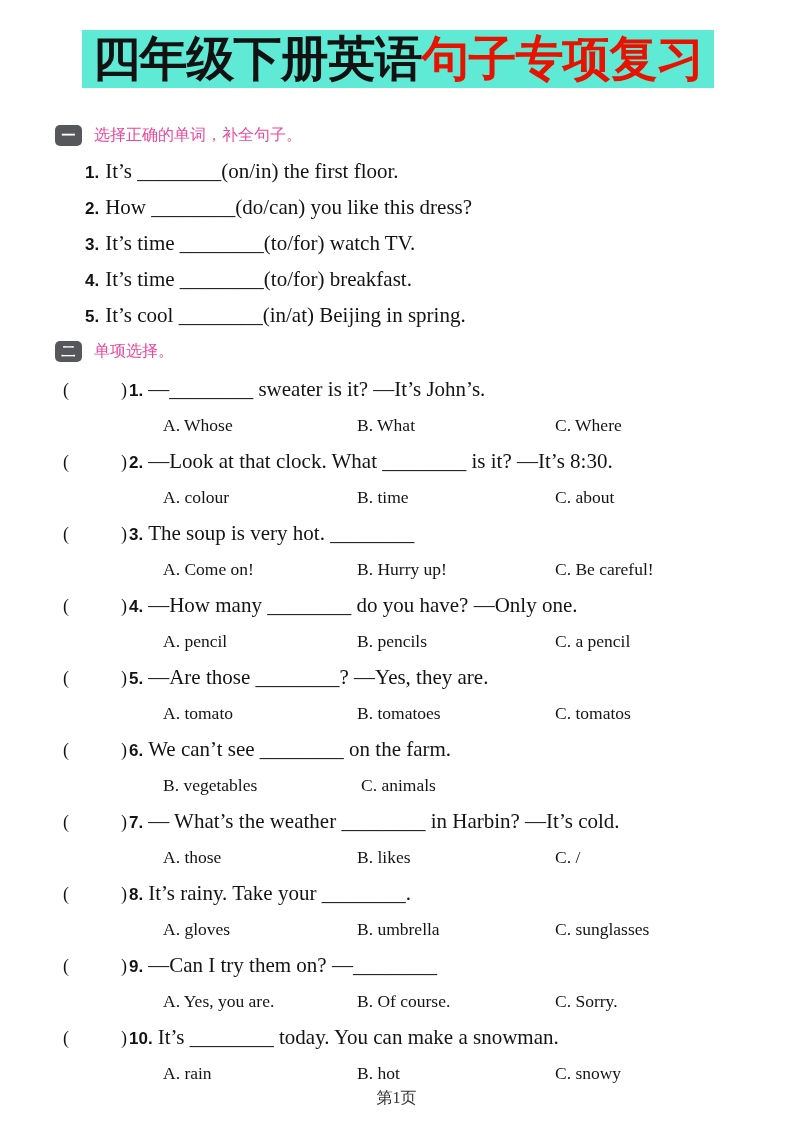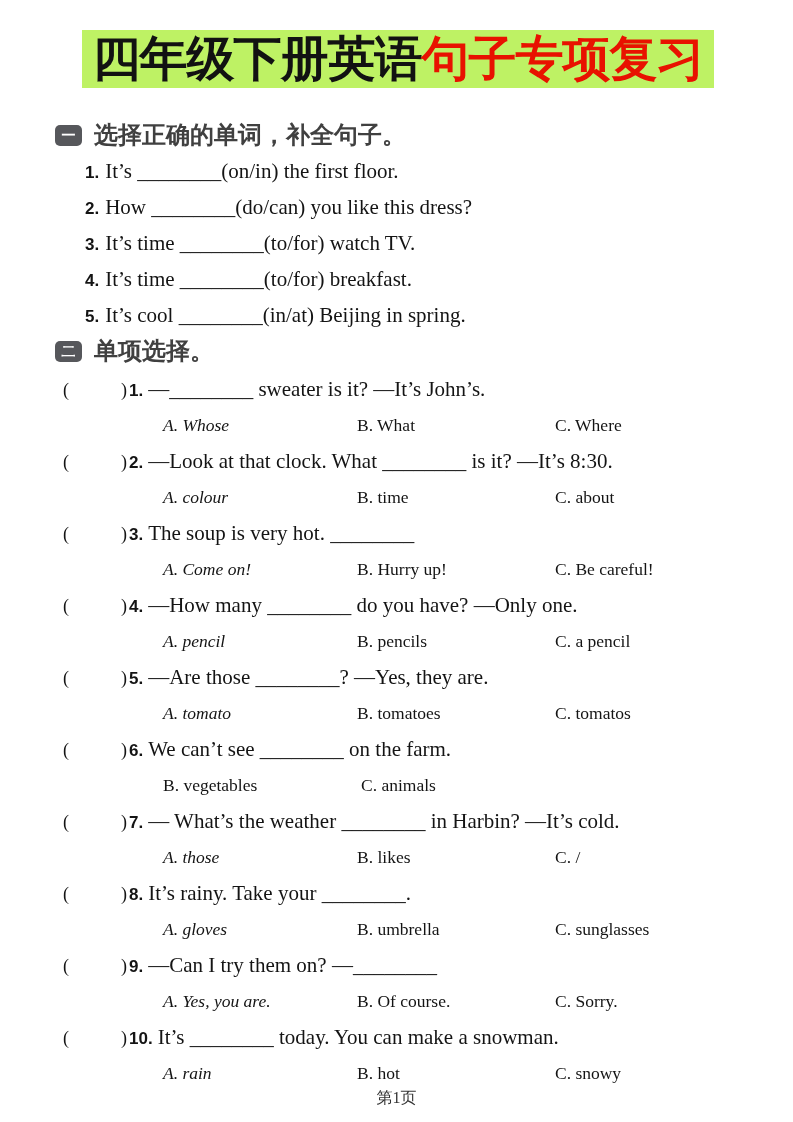--- a/index.html
+++ b/index.html
@@ -8,21 +8,21 @@
     position:relative;
     background:#ffffff;
     font-family:"Liberation Serif","DejaVu Serif",serif;
     color:#141414;
     overflow:hidden;
   }
   
   .title-banner {
     position:absolute; left:82px; top:30px;
     width:632px; height:58px;
-    background:#bef264;
+    background:#5eead4;
     display:flex; align-items:center; justify-content:center;
     white-space:nowrap;
     font-family:"Liberation Serif","DejaVu Serif",serif;
     font-weight:bold; font-size:48px; letter-spacing:-1px;
   }
   .title-black { color:#121212; }
   .title-red   { color:#e81200;text-align:center; }
 
   
   .content { position:absolute; left:0; top:117px; width:793px; }
@@ -33,21 +33,21 @@
   }
   .sec-icon {
     width:27px; height:21px; border-radius:5px;
     background:#56575b; color:#ffffff;
     font-family:"Liberation Sans","DejaVu Sans",sans-serif;
     font-weight:bold; font-size:14px; line-height:21px; text-align:center;
     margin-right:12px; flex:0 0 auto;
   }
   .sec-title {
     font-family:"Liberation Sans","DejaVu Sans",sans-serif;
-    font-weight:bold; font-size:24px; color:#404040;
+    font-weight:normal; font-size:16px; color:#ec4899;
   }
 
   .fill-item {
     height:36px; line-height:36px;
     padding-left:85px; white-space:nowrap;
     font-size:17.5px;
   }
   .qnum {
     font-family:"Liberation Sans","DejaVu Sans",sans-serif;
     font-weight:bold; font-size:17px; font-style:normal;
@@ -63,21 +63,21 @@
     font-size:17.5px;
   }
   .paren { font-size:18px; }
   .paren-gap { display:inline-block; width:52px; }
   .q-line .qnum { margin-left:2px; margin-right:5px; }
   .opt-line {
     height:36px; line-height:36px;
     padding-left:163px; display:flex;
     font-size:17.5px; white-space:nowrap;
   }
-  .opt0 { width:194px;font-style:italic; }
+  .opt0 { width:194px; }
   .opt1 { width:198px; }
   .opt2 { flex:1; }
 
   
   .footer {
     position:absolute; left:0; top:1088px; width:793px;
     text-align:center; font-size:16px; color:#333;
   }
 </style>
 </head>

